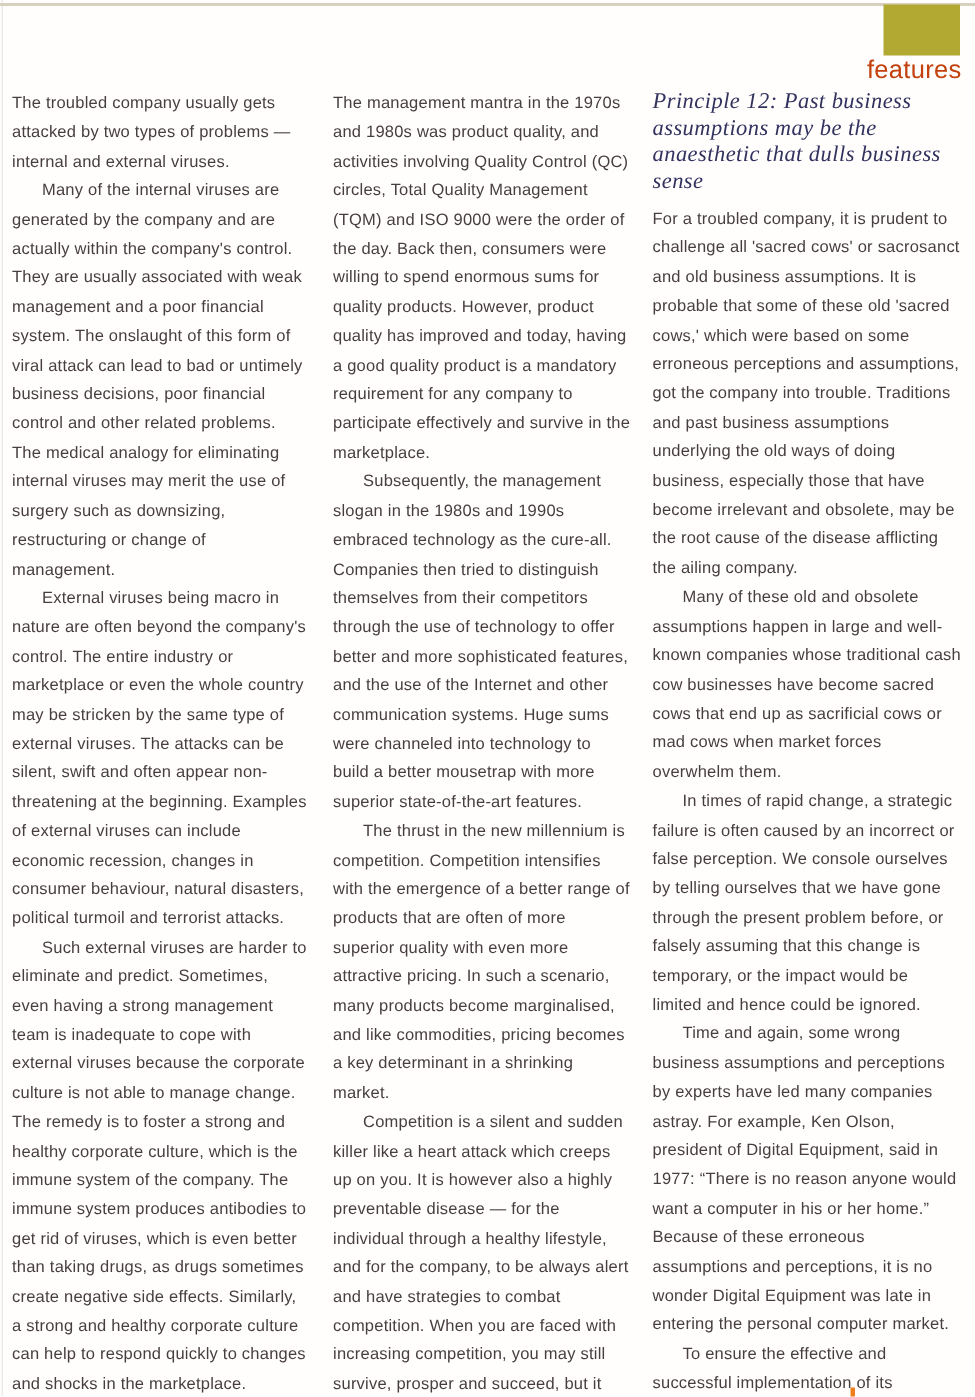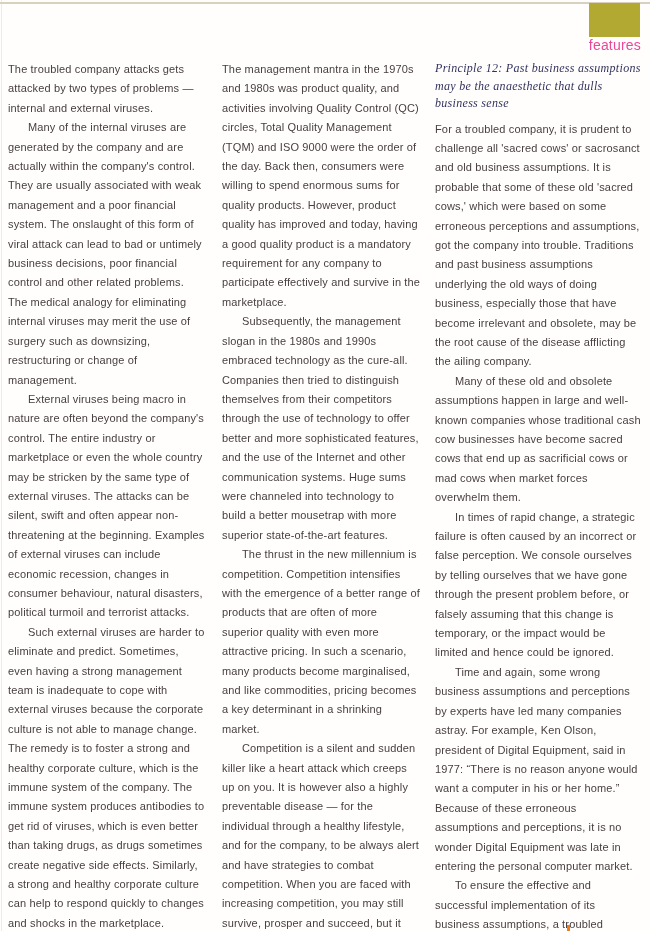--- a/index.html
+++ b/index.html
@@ -21,22 +21,22 @@
   .top-rule {
     position:absolute; top:2px; left:0; width:650px; height:2px;
     background:#d9d0c0;
   }
   .section-tab {
     position:absolute; top:3px; left:589px; width:51px; height:34px;
     background:#b2a933;
   }
   .section-label {
     position:absolute; top:37px; right:9px;
-    color:#ec4899;
-    font-size:14px;
+    color:#c2410c;
+    font-size:17px;
     letter-spacing:0.2px;
   }
   .column {
     position:absolute; top:60px;
   }
   .col-1 { left:8px;   width:198px; }
   .col-2 { left:222px; width:199px; }
   .col-3 { left:435px; width:206px; }
   p.body-para {
     margin:0;
@@ -46,21 +46,21 @@
     letter-spacing:0.15px;
     text-align:left;
   }
   p.indent { text-indent:20px; }
   .principle-heading {
     margin:0;
     font-family:"Liberation Serif", serif;
     font-style:italic;
     font-weight:normal;
     color:#32325e;
-    font-size:12px;
+    font-size:15px;
     line-height:17.5px;
     letter-spacing:0.3px;
   }
   .heading-before-body { margin-bottom:7px; }
   .footer {
     position:absolute; top:922px; right:50px;
     display:flex; align-items:center;
     font-family:"Liberation Serif", serif;
     font-style:italic;
     color:#3d3d6b;
@@ -81,21 +81,21 @@
 <body>
 
 <div class="page">
 
   <div class="scan-edge-left"></div>
   <div class="top-rule"></div>
   <div class="section-tab"></div>
   <div class="section-label">features</div>
 
   <div class="column col-1">
-    <p class="body-para">The troubled company attacks gets attacked by two types of problems — internal and external viruses.</p>
+    <p class="body-para">The troubled company usually gets attacked by two types of problems — internal and external viruses.</p>
     <p class="body-para indent">Many of the internal viruses are generated by the company and are actually within the company's control. They are usually associated with weak management and a poor financial system. The onslaught of this form of viral attack can lead to bad or untimely business decisions, poor financial control and other related problems. The medical analogy for eliminating internal viruses may merit the use of surgery such as downsizing, restructuring or change of management.</p>
     <p class="body-para indent">External viruses being macro in nature are often beyond the company's control. The entire industry or marketplace or even the whole country may be stricken by the same type of external viruses. The attacks can be silent, swift and often appear non-threatening at the beginning. Examples of external viruses can include economic recession, changes in consumer behaviour, natural disasters, political turmoil and terrorist attacks.</p>
     <p class="body-para indent">Such external viruses are harder to eliminate and predict. Sometimes, even having a strong management team is inadequate to cope with external viruses because the corporate culture is not able to manage change. The remedy is to foster a strong and healthy corporate culture, which is the immune system of the company. The immune system produces antibodies to get rid of viruses, which is even better than taking drugs, as drugs sometimes create negative side effects. Similarly, a strong and healthy corporate culture can help to respond quickly to changes and shocks in the marketplace.</p>
 
   </div>
 
   <div class="column col-2">
     <p class="body-para">The management mantra in the 1970s and 1980s was product quality, and activities involving Quality Control (QC) circles, Total Quality Management (TQM) and ISO 9000 were the order of the day. Back then, consumers were willing to spend enormous sums for quality products. However, product quality has improved and today, having a good quality product is a mandatory requirement for any company to participate effectively and survive in the marketplace.</p>
     <p class="body-para indent">Subsequently, the management slogan in the 1980s and 1990s embraced technology as the cure-all. Companies then tried to distinguish themselves from their competitors through the use of technology to offer better and more sophisticated features, and the use of the Internet and other communication systems. Huge sums were channeled into technology to build a better mousetrap with more superior state-of-the-art features.</p>
     <p class="body-para indent">The thrust in the new millennium is competition. Competition intensifies with the emergence of a better range of products that are often of more superior quality with even more attractive pricing. In such a scenario, many products become marginalised, and like commodities, pricing becomes a key determinant in a shrinking market.</p>

